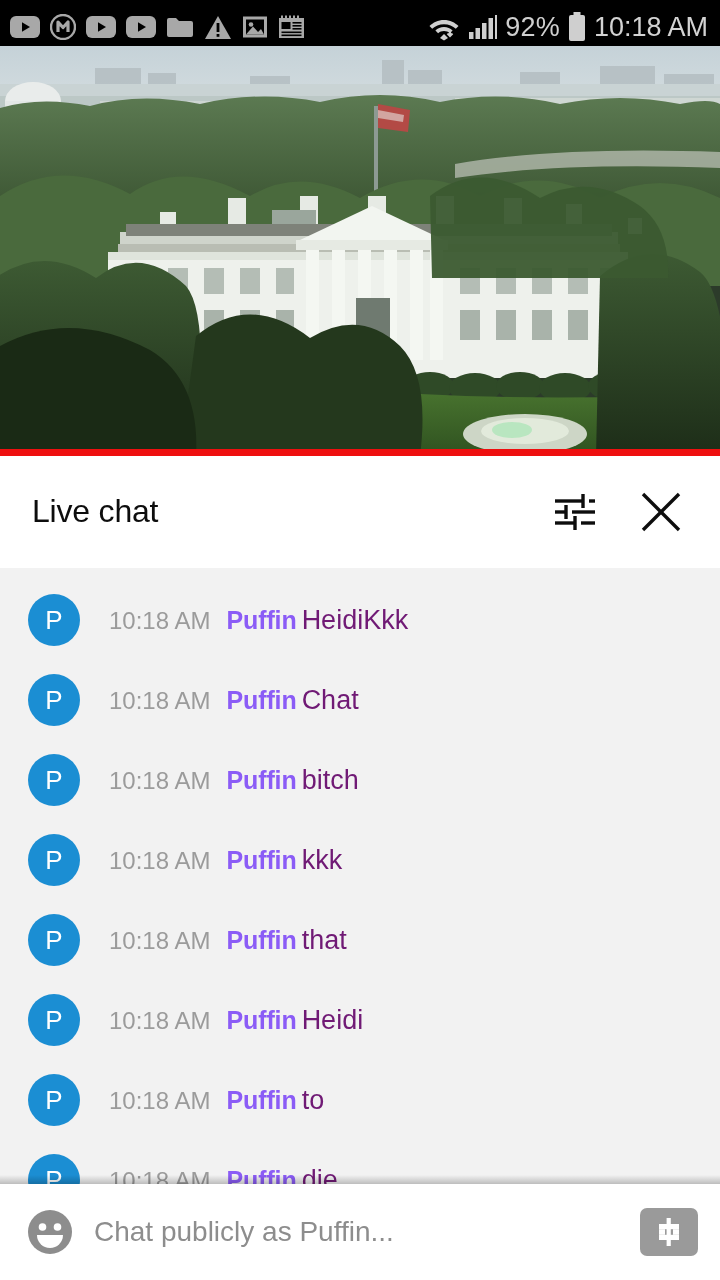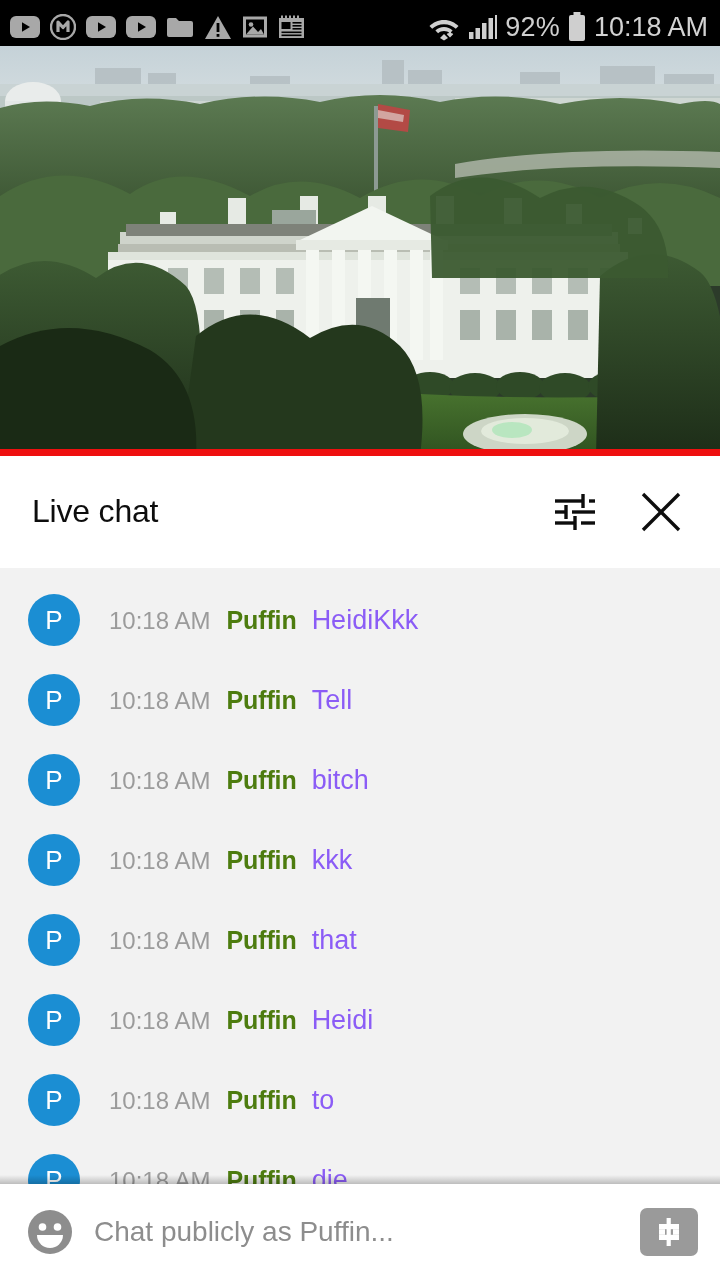--- a/index.html
+++ b/index.html
@@ -66,24 +66,24 @@
   }
   .avatar {
     flex:0 0 52px; width:52px; height:52px; border-radius:50%;
     background:#1b8ed3; color:#fff; font-size:26px;
     display:flex; align-items:center; justify-content:center;
     font-weight:400; letter-spacing:.3px;
   }
   .msg-line { display:flex; align-items:baseline; margin-left:29px; }
   .msg-time { font-size:24px; color:#9b9b9b; line-height:1; }
   .msg-author {
-    font-size:25px; color:#4d7c0f; font-weight:700; line-height:1;
+    font-size:25px; color:#8b5cf6; font-weight:700; line-height:1;
     margin-left:16px; letter-spacing:-.1px;
   }
-  .msg-text { font-size:27px; color:#8b5cf6; line-height:1; margin-left:15px; }
+  .msg-text { font-size:27px; color:#701a75; line-height:1; margin-left:5px; }
 
   
   .composer {
     position:relative; flex:0 0 96px; background:#fff;
     display:flex; align-items:center; padding:0 22px 0 26px;
   }
   .composer-shadow {
     position:absolute; left:0; right:0; top:-9px; height:9px;
     background:linear-gradient(to top, rgba(0,0,0,.22), rgba(0,0,0,0));
   }
@@ -382,21 +382,21 @@
         <span class="msg-time">10:18 AM</span>
         <span class="msg-author">Puffin</span>
         <span class="msg-text">HeidiKkk</span>
       </div>
     </div>
     <div class="chat-row">
       <div class="avatar">P</div>
       <div class="msg-line">
         <span class="msg-time">10:18 AM</span>
         <span class="msg-author">Puffin</span>
-        <span class="msg-text">Tell</span>
+        <span class="msg-text">Chat</span>
       </div>
     </div>
     <div class="chat-row">
       <div class="avatar">P</div>
       <div class="msg-line">
         <span class="msg-time">10:18 AM</span>
         <span class="msg-author">Puffin</span>
         <span class="msg-text">bitch</span>
       </div>
     </div>

